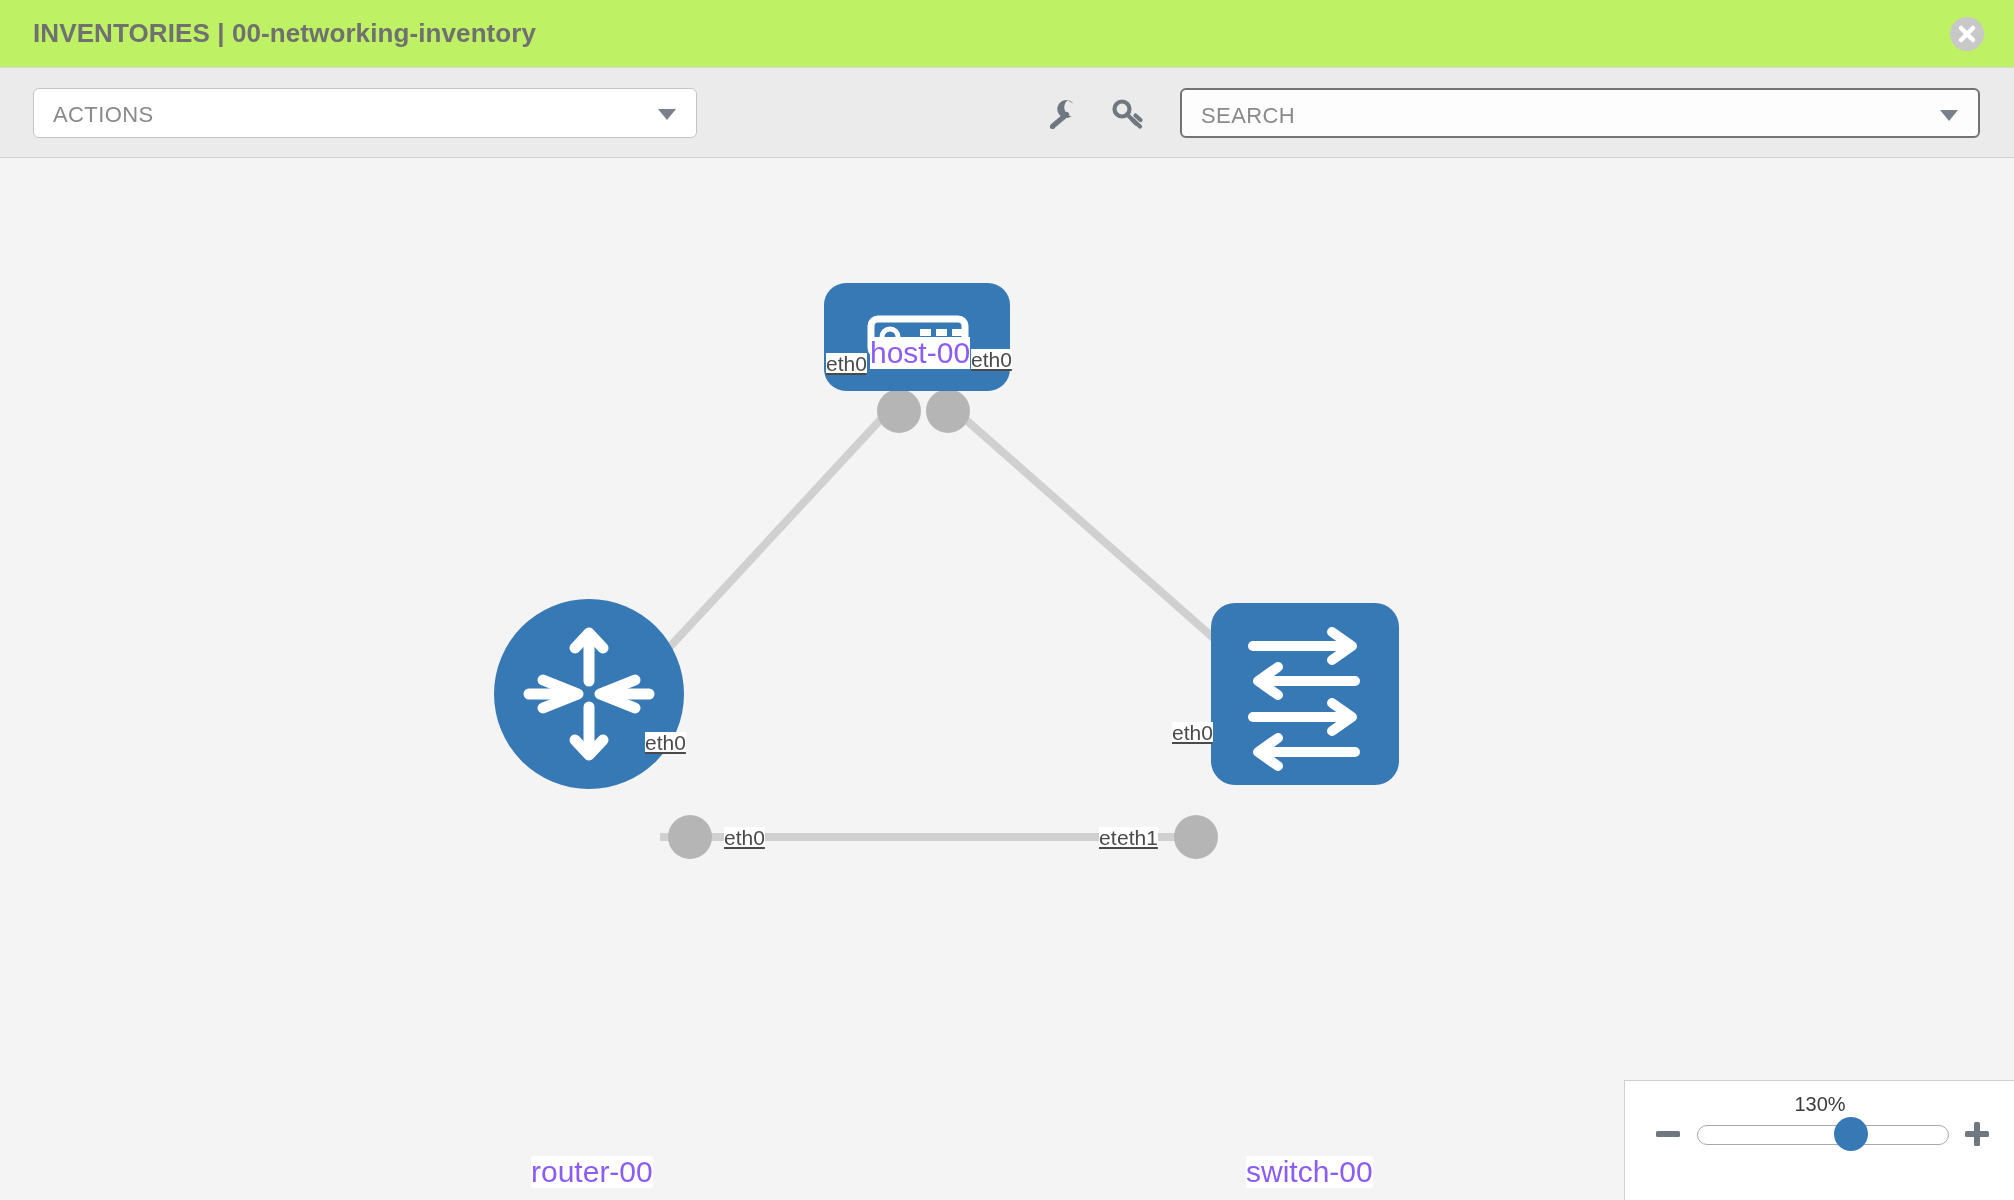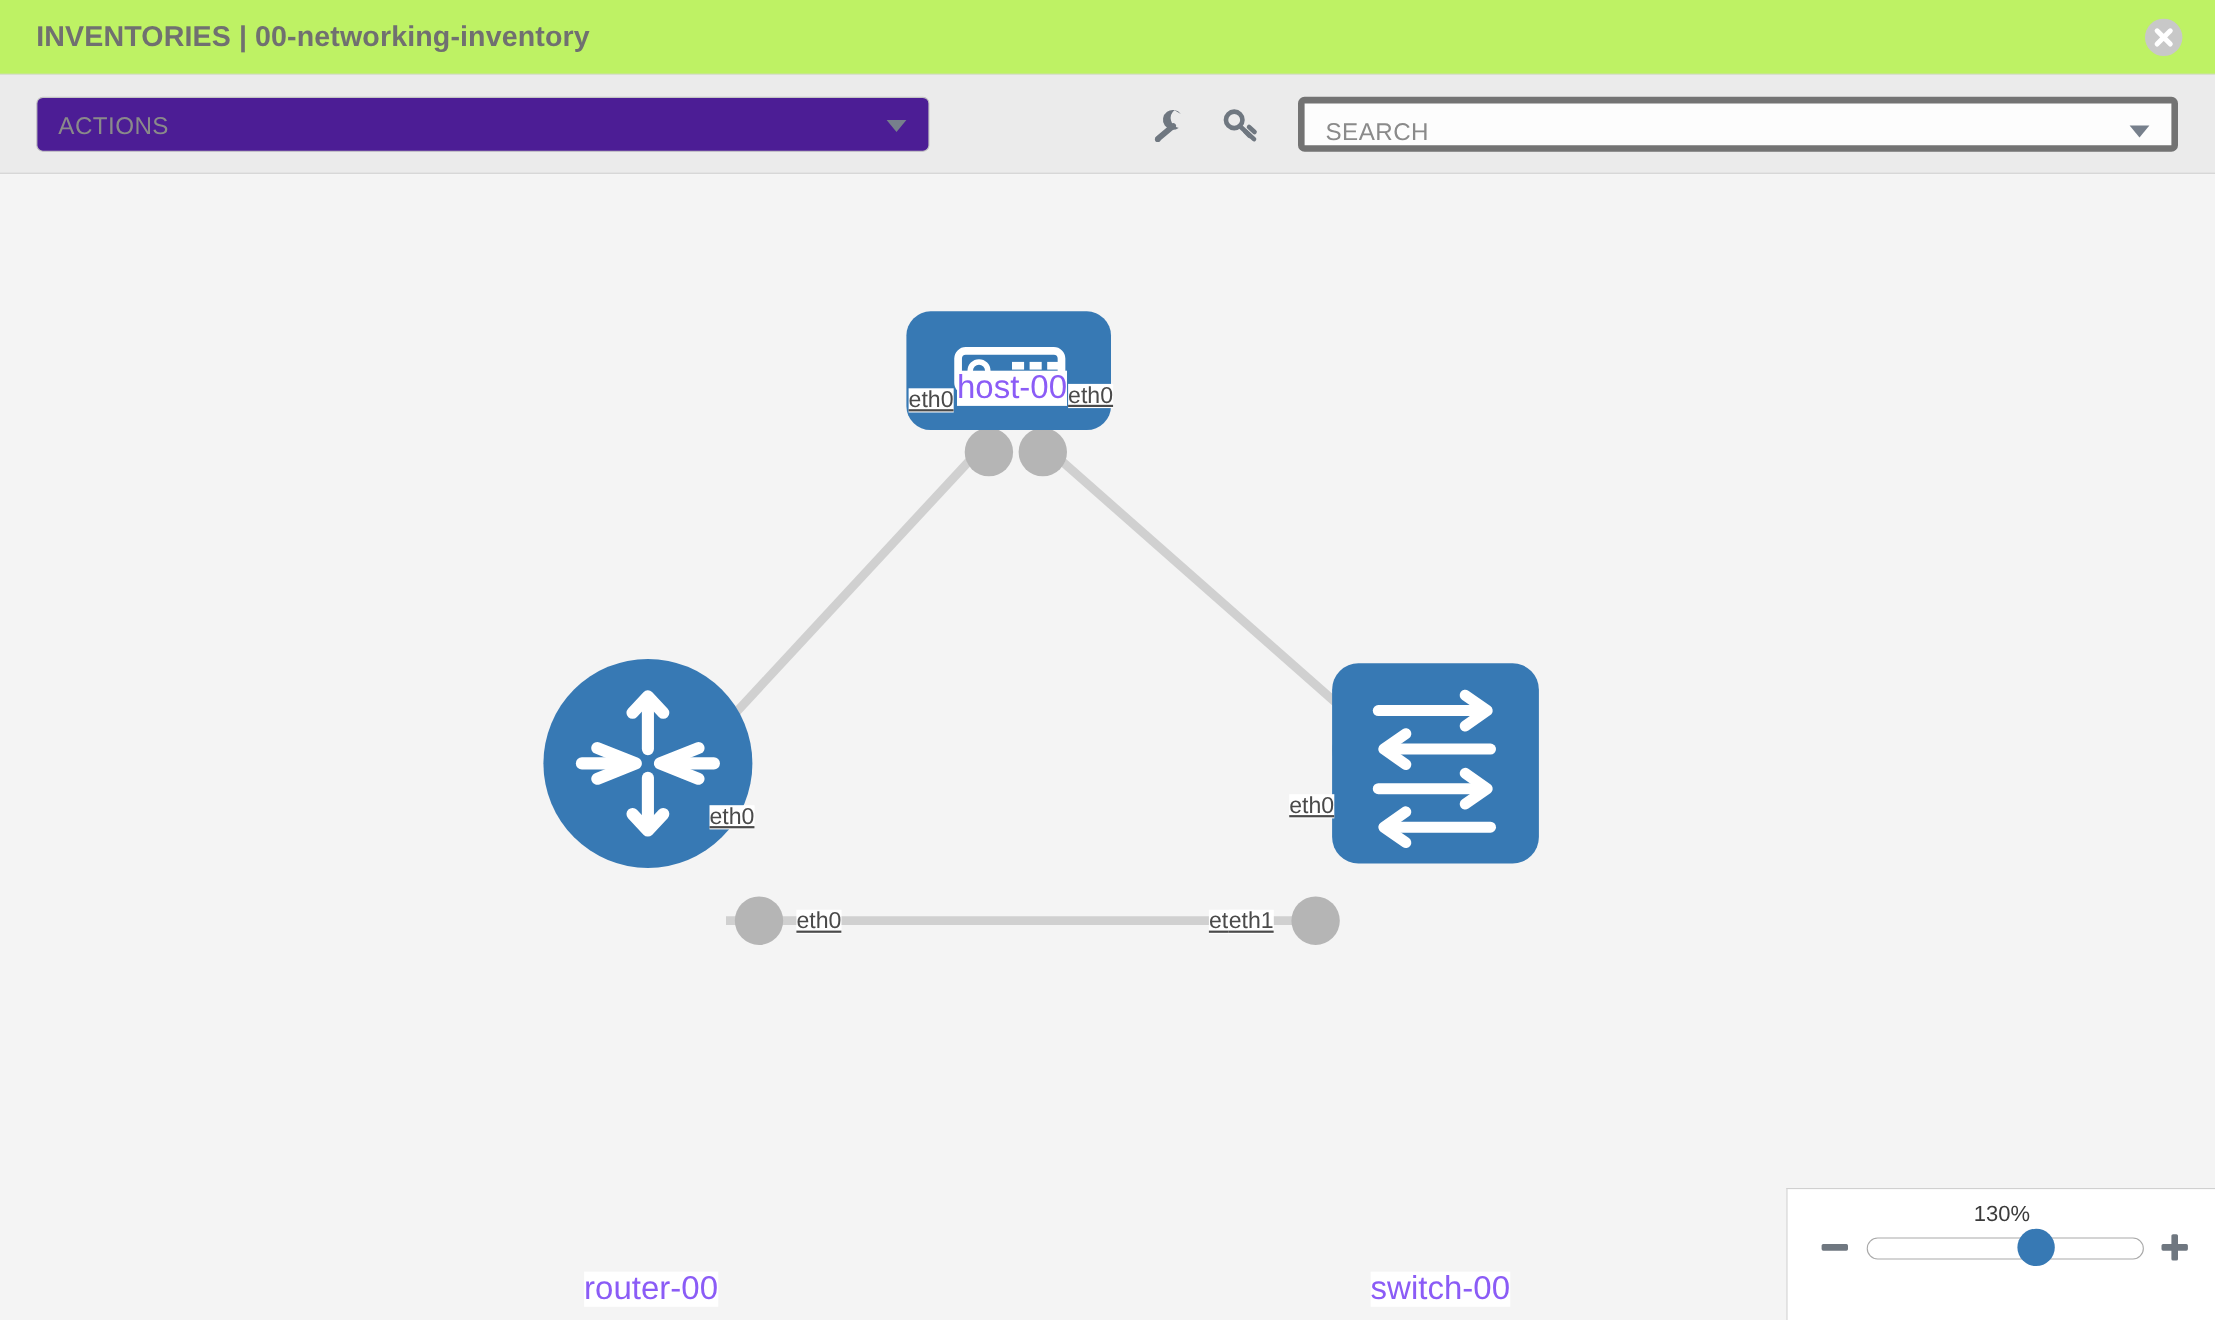--- a/index.html
+++ b/index.html
@@ -35,22 +35,22 @@
 
   
   .toolbar {
     position: absolute; left: 0; top: 68px;
     width: 2014px; height: 90px;
     background: #ebebeb;
     border-bottom: 1px solid #d2d2d2;
   }
   .actions-select {
     position: absolute; left: 33px; top: 20px;
-    width: 812px; height: 50px;
-    background: #4c1d95;
+    width: 664px; height: 50px;
+    background: #ffffff;
     border: 1px solid #c4c4c4;
     border-radius: 6px;
     cursor: pointer;
     padding-left: 29px;
   }
   .actions-label {
     position: absolute; left: 19px; top: 13px;
     font-size: 22px; color: #8a8a8a;
     letter-spacing: 0.4px;
   }
@@ -67,21 +67,21 @@
     cursor: pointer;
     color: #6f7780;
   }
   .tool-wrench { left: 1042px; }
   .tool-key    { left: 1108px; }
 
   .search-box {
     position: absolute; left: 1180px; top: 20px;
     width: 800px; height: 50px;
     background: #fdfdfd;
-    border: 6px solid #737373;
+    border: 2px solid #737373;
     border-radius: 6px;
     cursor: text;
   }
   .search-label {
     position: absolute; left: 19px; top: 13px;
     font-size: 22px; color: #8a8a8a;
     letter-spacing: 0.4px;
   }
 
   

